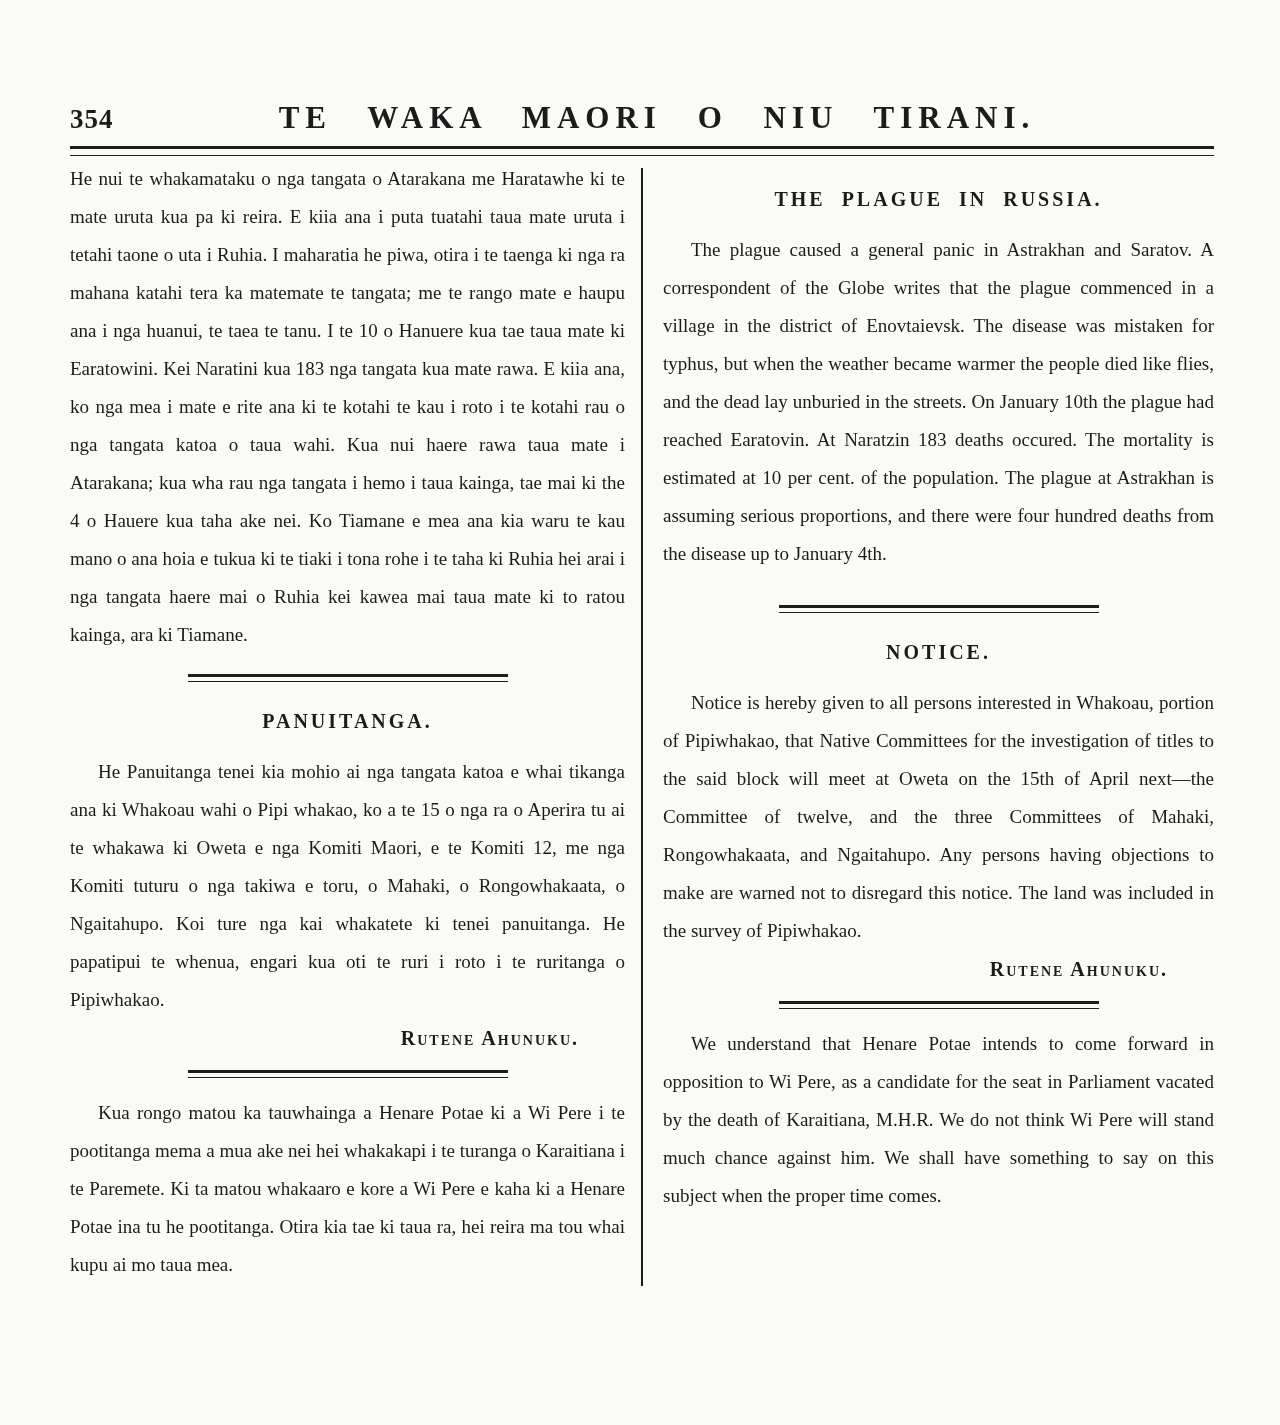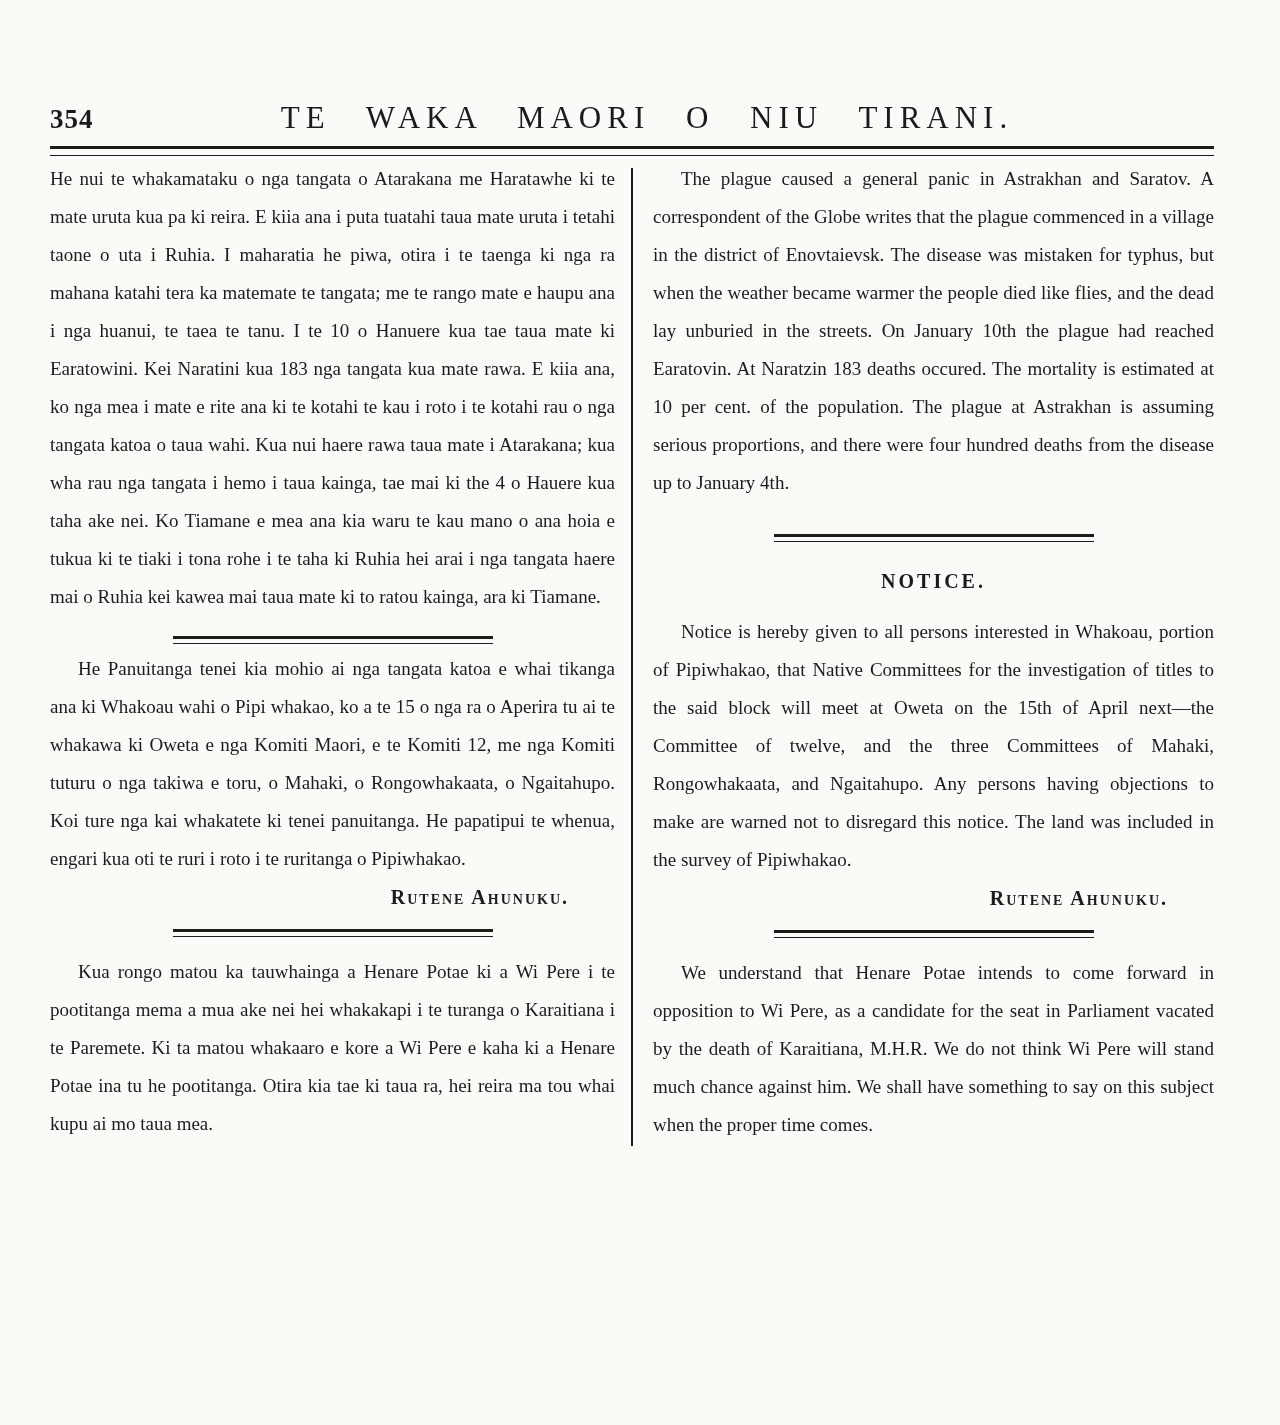--- a/index.html
+++ b/index.html
@@ -9,38 +9,38 @@
   }
   .sheet {
     position: relative;
     width: 1280px;
     min-height: 1425px;
     margin: 0 auto;
     background: #fafaf6;
     color: #1b1b1b;
     font-family: "Liberation Serif", "DejaVu Serif", serif;
     box-sizing: border-box;
-    padding: 100px 66px 60px 50px;
+    padding: 100px 66px 60px 70px;
   }
   
   .header {
     display: flex;
     align-items: baseline;
   }
   .page-number {
     width: 140px;
     font-size: 27px;
     font-weight: bold;
     letter-spacing: 1px;
   }
   .masthead {
     flex: 1;
     text-align: center;
     font-size: 31px;
-    font-weight: normal;
+    font-weight: bold;
     letter-spacing: 6px;
     word-spacing: 22px;
     padding-right: 110px;
   }
   .header-rule {
     margin-top: 10px;
     height: 6px;
     border-top: 3px solid #1c1c1c;
     border-bottom: 1px solid #1c1c1c;
   }
@@ -111,38 +111,40 @@
 
     <div class="col col-left">
 
       <div class="article">
         <p class="para no-indent">He nui te whakamataku o nga tangata o Atarakana me Haratawhe ki te mate uruta kua pa ki reira.  E kiia ana i puta tuatahi taua mate uruta i tetahi taone o uta i Ruhia.  I maharatia he piwa, otira i te taenga ki nga ra mahana katahi tera ka matemate te tangata; me te rango mate e haupu ana i nga huanui, te taea te tanu.  I te 10 o Hanuere kua tae taua mate ki Earatowini.  Kei Naratini kua 183 nga tangata kua mate rawa.  E kiia ana, ko nga mea i mate e rite ana ki te kotahi te kau i roto i te kotahi rau o nga tangata katoa o taua wahi.  Kua nui haere rawa taua mate i Atarakana; kua wha rau nga tangata i hemo i taua kainga, tae mai ki the 4 o Hauere kua taha ake nei.  Ko Tiamane e mea ana kia waru te kau mano o ana hoia e tukua ki te tiaki i tona rohe i te taha ki Ruhia hei arai i nga tangata haere mai o Ruhia kei kawea mai taua mate ki to ratou kainga, ara ki Tiamane.</p>
       </div>
 
       <div class="rule-divider"></div>
 
       <div class="article">
+        <h2 class="section-heading">PANUITANGA.</h2>
         <p class="para">He Panuitanga tenei kia mohio ai nga tangata katoa e whai tikanga ana ki Whakoau wahi o Pipi whakao, ko a te 15 o nga ra o Aperira tu ai te whakawa ki Oweta e nga Komiti Maori, e te Komiti 12, me nga Komiti tuturu o nga takiwa e toru, o Mahaki, o Rongowhakaata, o Ngaitahupo.  Koi ture nga kai whakatete ki tenei panuitanga.  He papatipui te whenua, engari kua oti te ruri i roto i te ruritanga o Pipiwhakao.</p>
         <div class="signature">Rutene Ahunuku.</div>
       </div>
 
       <div class="rule-divider"></div>
       <div class="spacer-sm"></div>
 
       <div class="article">
         <p class="para">Kua rongo matou ka tauwhainga a Henare Potae ki a Wi Pere i te pootitanga mema a mua ake nei hei whakakapi i te turanga o Karaitiana i te Paremete.  Ki ta matou whakaaro e kore a Wi Pere e kaha ki a Henare Potae ina tu he pootitanga.  Otira kia tae ki taua ra, hei reira ma tou whai kupu ai mo taua mea.</p>
       </div>
 
     </div>
 
     <div class="col-divider"></div>
 
     <div class="col col-right">
 
       <div class="article">
+        <h2 class="section-heading">THE PLAGUE IN RUSSIA.</h2>
         <p class="para">The plague caused a general panic in Astrakhan and Saratov.  A correspondent of the Globe writes that the plague commenced in a village in the district of Enovtaievsk.  The disease was mistaken for typhus, but when the weather became warmer the people died like flies, and the dead lay unburied in the streets.  On January 10th the plague had reached Earatovin.  At Naratzin 183 deaths occured.  The mortality is estimated at 10 per cent. of the population.  The plague at Astrakhan is assuming serious proportions, and there were four hundred deaths from the disease up to January 4th.</p>
       </div>
 
       <div class="spacer-sm"></div>
       <div class="rule-divider"></div>
 
       <div class="article">
         <h2 class="section-heading">NOTICE.</h2>
         <p class="para">Notice is hereby given to all persons interested in Whakoau, portion of Pipiwhakao, that Native Committees for the investigation of titles to the said block will meet at Oweta on the 15th of April next—the Committee of twelve, and the three Committees of Mahaki, Rongowhakaata, and Ngaitahupo.  Any persons having objections to make are warned not to disregard this notice.  The land was included in the survey of Pipiwhakao.</p>
         <div class="signature">Rutene Ahunuku.</div>

